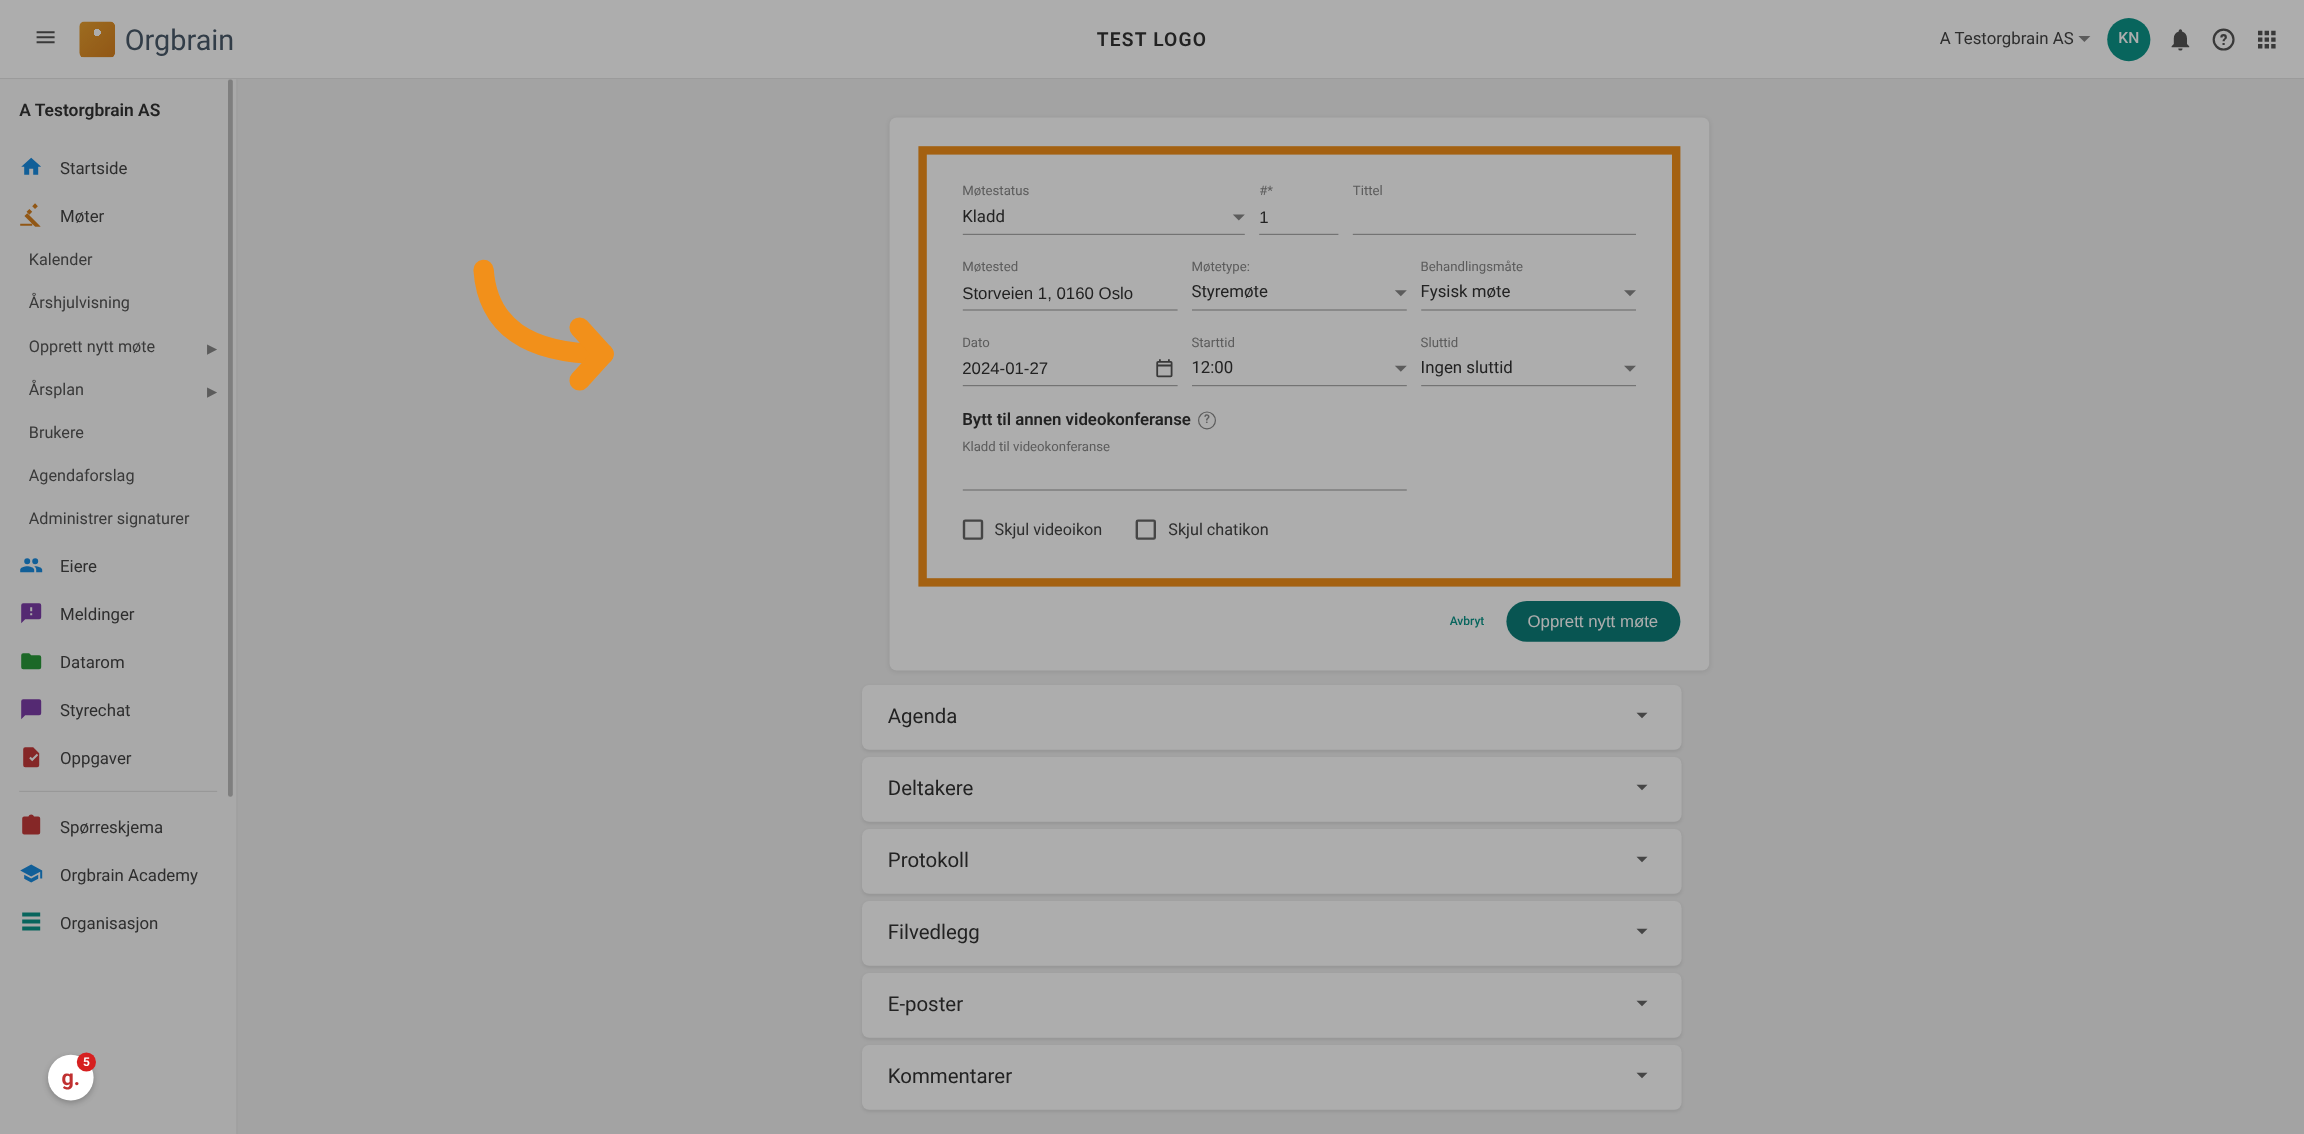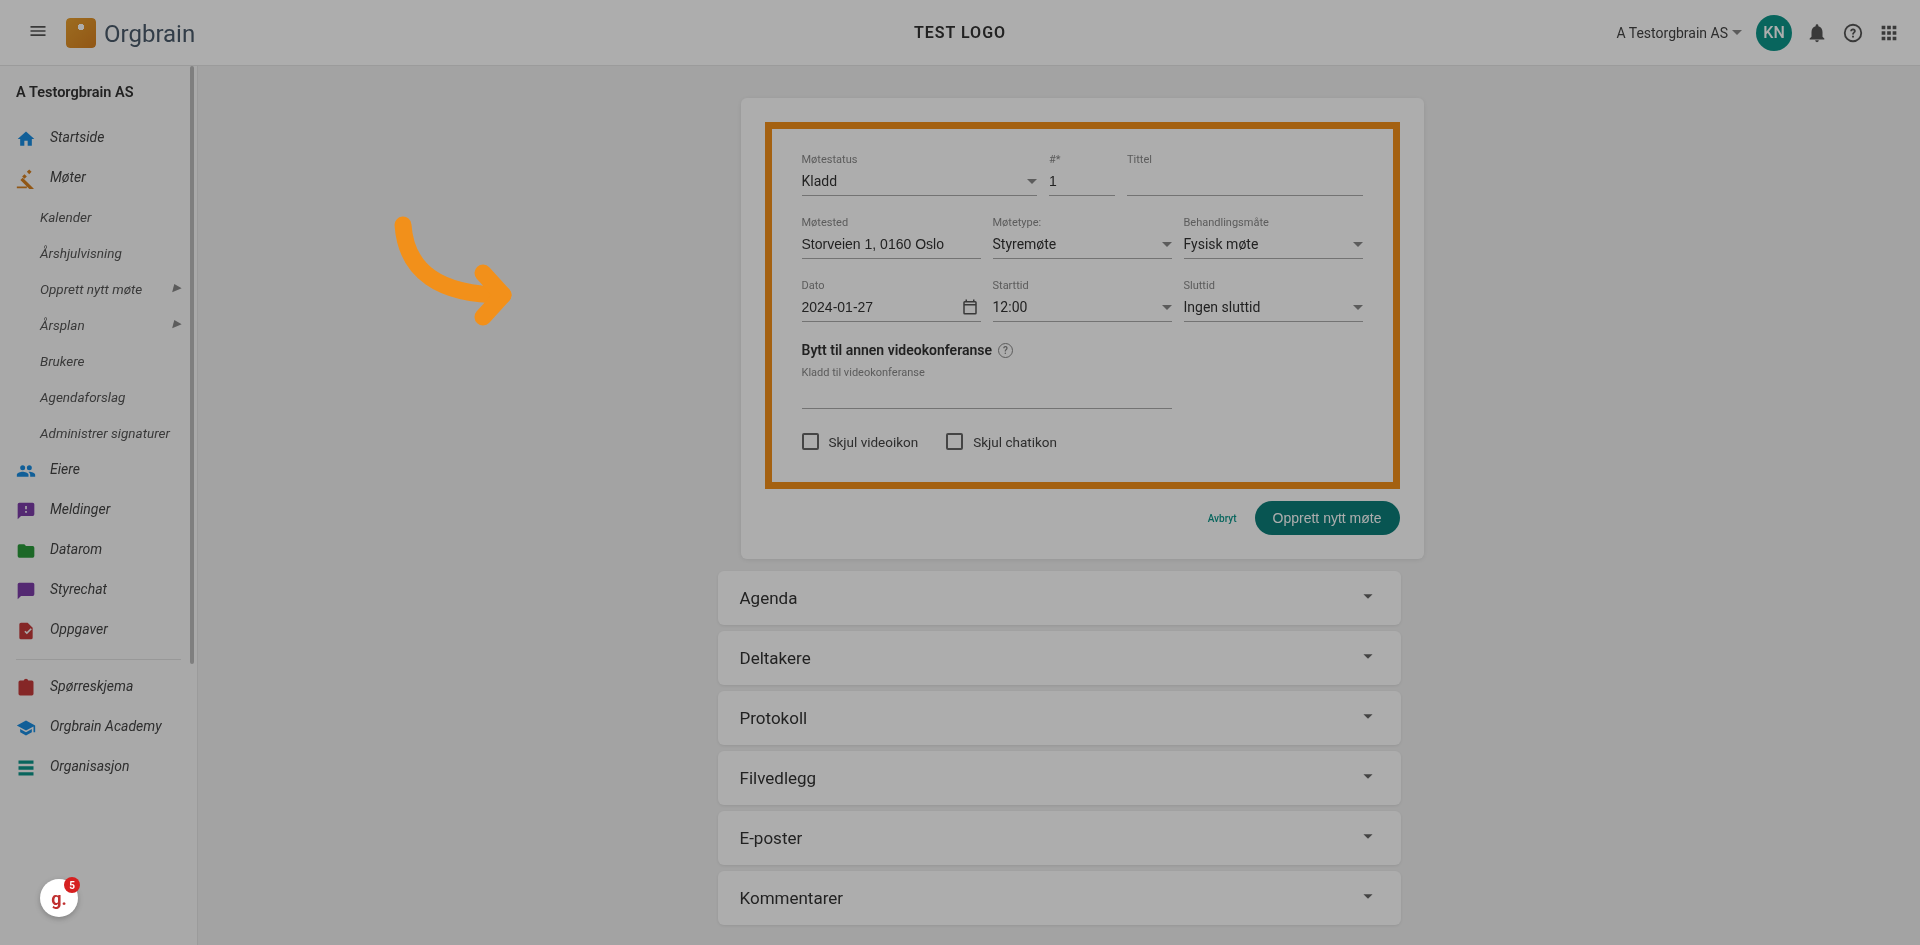--- a/index.html
+++ b/index.html
@@ -66,21 +66,21 @@
   gap: 4px;
 }
 .avatar {
   width: 36px; height: 36px;
   border-radius: 50%;
   background: #0d968a;
   color: #fff;
   display: flex;
   align-items: center;
   justify-content: center;
-  font-size: 16px;
+  font-size: 13px;
   font-weight: 500;
 }
 .icon-btn {
   cursor: pointer;
   color: #555;
   display: flex;
 }
 .icon-btn svg { width: 22px; height: 22px; fill: currentColor; }
 .layout {
   display: flex;
@@ -95,30 +95,29 @@
   position: relative;
 }
 .sidebar-title {
   font-size: 14.5px;
   font-weight: 600;
   color: #333;
   padding: 0 16px 18px;
 }
 .nav-item {
   display: flex;
-  align-items: flex-start;
+  align-items: flex-end;
   padding: 10px 16px;
   font-size: 14px;
   color: #444;
   cursor: pointer;
   gap: 14px;
-  font-style: italic;
 }
 .nav-item.sub {
-  padding-left: 40px;
+  padding-left: 24px;
   font-size: 13.5px;
   color: #555;
 }
 .nav-item.sub.with-arrow {
   justify-content: space-between;
 }
 .nav-icon {
   width: 20px; height: 20px;
   display: inline-flex;
   flex-shrink: 0;

